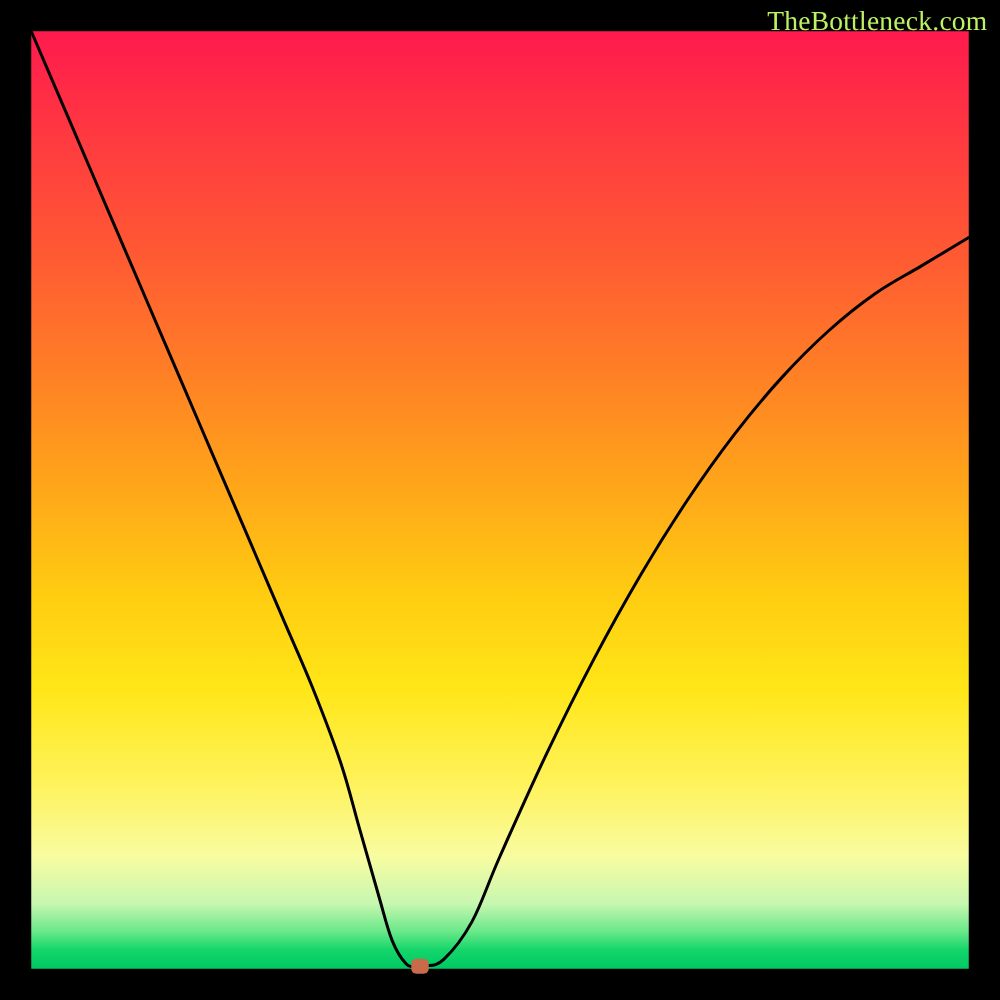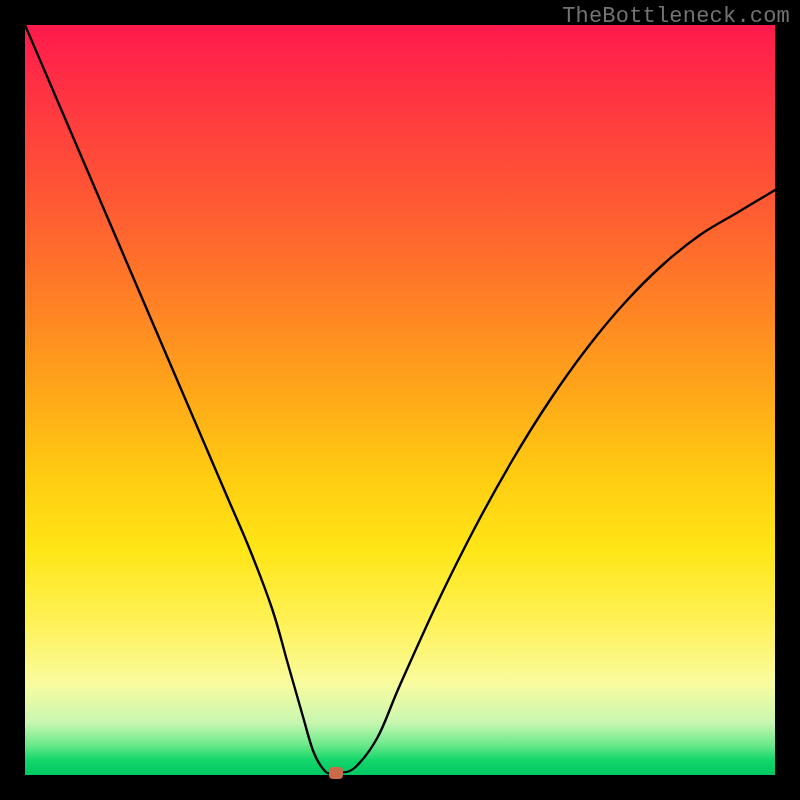--- a/index.html
+++ b/index.html
@@ -37,23 +37,23 @@
       #c8f7b0 93%,
       #6be88a 96%,
       #14d66a 98%,
       #00c864 100%
     );
   }
   .watermark {
     position: absolute;
     top: 4px;
     right: 10px;
-    font-family: Liberation Mono, monospace;
+    font-family: Liberation Serif, serif;
     font-size: 22px;
-    color: #737373;
+    color: #bef264;
     letter-spacing: 0.2px;
     user-select: none;
   }
   svg.curve {
     position: absolute;
     left: 0;
     top: 0;
     width: 750px;
     height: 750px;
     overflow: visible;

